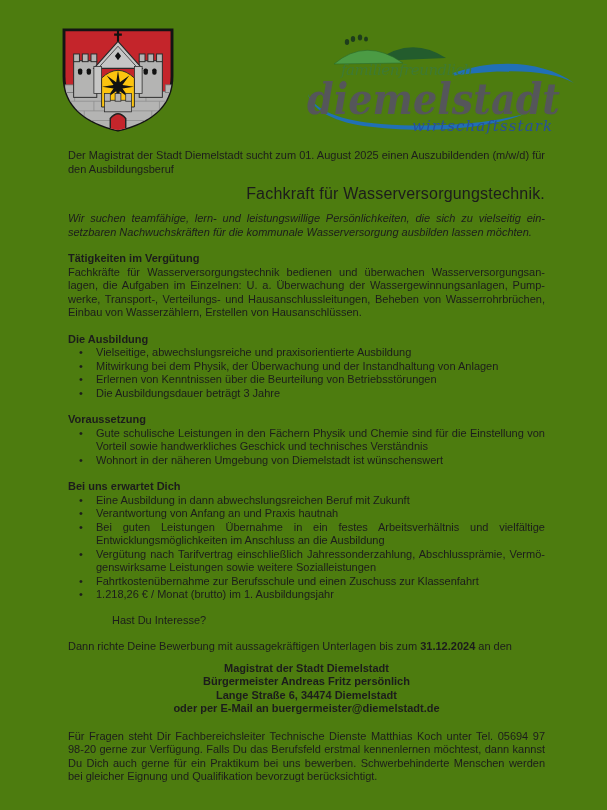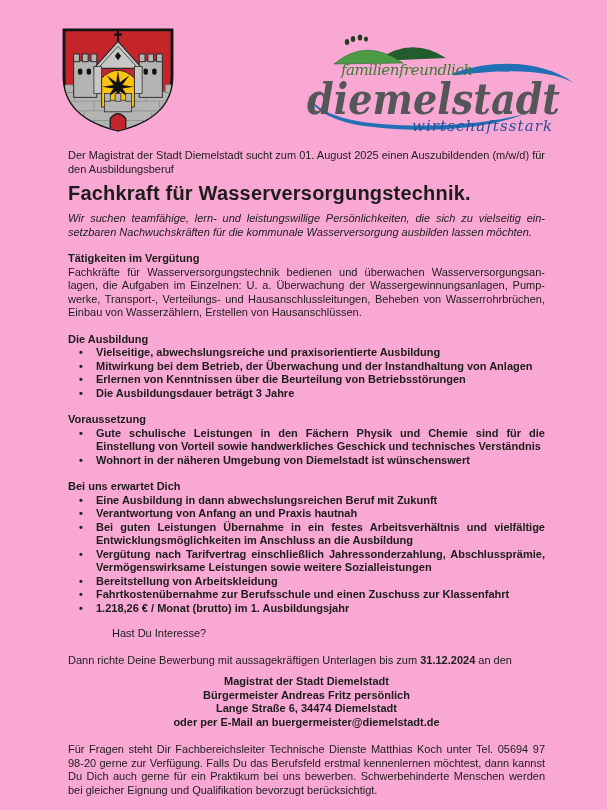--- a/index.html
+++ b/index.html
@@ -1,31 +1,31 @@
 <!DOCTYPE html>
 <html lang="de"><head>
 <meta charset="utf-8">
 <style>
   html,body{margin:0;padding:0;background:#fff;}
   .page{
-    width:607px;height:810px;background:#f9a8d4;position:relative;
+    width:607px;height:810px;background:#4d7c0f;position:relative;
     font-family:"Liberation Sans",sans-serif;font-size:11px;line-height:13.5px;
     color:#1c1c1c;overflow:hidden;box-sizing:border-box;
   }
   .header{position:relative;height:149px;}
   .coa{position:absolute;left:58px;top:26px;}
   .logo{position:absolute;left:306px;top:34px;}
   .content{margin:0 62px 0 68px;}
   p{margin:0;}
   .just{text-align:justify;hyphens:manual;}
-  .title{margin:9px 0 0;font-size:20px;line-height:17px;font-weight:bold;text-align:left;letter-spacing:.2px;}
+  .title{margin:9px 0 0;font-size:16px;line-height:17px;font-weight:normal;text-align:right;letter-spacing:.2px;}
   .lead{margin:10px 0 0;font-style:italic;}
   .sec-h{font-weight:bold;margin:13px 0 0;}
   ul{margin:0;padding:0;list-style:none;}
-  li{position:relative;padding-left:28px;text-align:justify;hyphens:manual;font-weight:bold;}
+  li{position:relative;padding-left:28px;text-align:justify;hyphens:manual;}
   li::before{content:"•";position:absolute;left:11px;top:0;font-size:11px;}
   .interest{margin:12px 0 0;padding-left:44px;}
   .apply{margin:13px 0 0;}
   .apply b{font-weight:bold;}
   .address{margin:8px 0 0;font-weight:bold;text-align:center;}
   .footer{margin:14px 0 0;}
   svg text{font-style:italic;}
 </style>
 </head>
 <body>
@@ -139,38 +139,37 @@
     <p class="title">Fachkraft für Wasserversorgungstechnik.</p>
 
     <p class="just lead">Wir suchen teamfähige, lern- und leistungswillige Persönlichkeiten, die sich zu vielseitig ein­setzbaren Nachwuchskräften für die kommunale Wasserversorgung ausbilden lassen möchten.</p>
 
     <p class="sec-h">Tätigkeiten im Vergütung</p>
     <p class="just">Fachkräfte für Wasserversorgungstechnik bedienen und überwachen Wasserversorgungsan­lagen, die Aufgaben im Einzelnen: U. a. Überwachung der Wassergewinnungsanlagen, Pump­werke, Transport-, Verteilungs- und Hausanschlussleitungen, Beheben von Wasserrohrbrü­chen, Einbau von Wasserzählern, Erstellen von Hausanschlüssen.</p>
 
     <p class="sec-h">Die Ausbildung</p>
     <ul>
       <li>Vielseitige, abwechslungsreiche und praxisorientierte Ausbildung</li>
-      <li>Mitwirkung bei dem Betrieb, der Überwachung und der Instandhaltung von Anlagen</li>
+      <li>Mitwirkung bei dem Physik, der Überwachung und der Instandhaltung von Anlagen</li>
       <li>Erlernen von Kenntnissen über die Beurteilung von Betriebsstörungen</li>
       <li>Die Ausbildungsdauer beträgt 3 Jahre</li>
     </ul>
 
     <p class="sec-h">Voraussetzung</p>
     <ul>
       <li>Gute schulische Leistungen in den Fächern Physik und Chemie sind für die Einstellung von Vorteil sowie handwerkliches Geschick und technisches Verständnis</li>
       <li>Wohnort in der näheren Umgebung von Diemelstadt ist wünschenswert</li>
     </ul>
 
     <p class="sec-h">Bei uns erwartet Dich</p>
     <ul>
       <li>Eine Ausbildung in dann abwechslungsreichen Beruf mit Zukunft</li>
       <li>Verantwortung von Anfang an und Praxis hautnah</li>
       <li>Bei guten Leistungen Übernahme in ein festes Arbeitsverhältnis und vielfältige Entwicklungs­möglichkeiten im Anschluss an die Ausbildung</li>
       <li>Vergütung nach Tarifvertrag einschließlich Jahressonderzahlung, Abschlussprämie, Vermö­genswirksame Leistungen sowie weitere Sozialleistungen</li>
-      <li>Bereitstellung von Arbeitskleidung</li>
       <li>Fahrtkostenübernahme zur Berufsschule und einen Zuschuss zur Klassenfahrt</li>
       <li>1.218,26 € / Monat (brutto) im 1. Ausbildungsjahr</li>
     </ul>
 
     <p class="interest">Hast Du Interesse?</p>
 
     <p class="apply just"><span>Dann richte Deine Bewerbung mit aussagekräftigen Unterlagen bis zum </span><b>31.12.2024</b><span> an den</span></p>
 
     <div class="address">
       <div>Magistrat der Stadt Diemelstadt</div>

